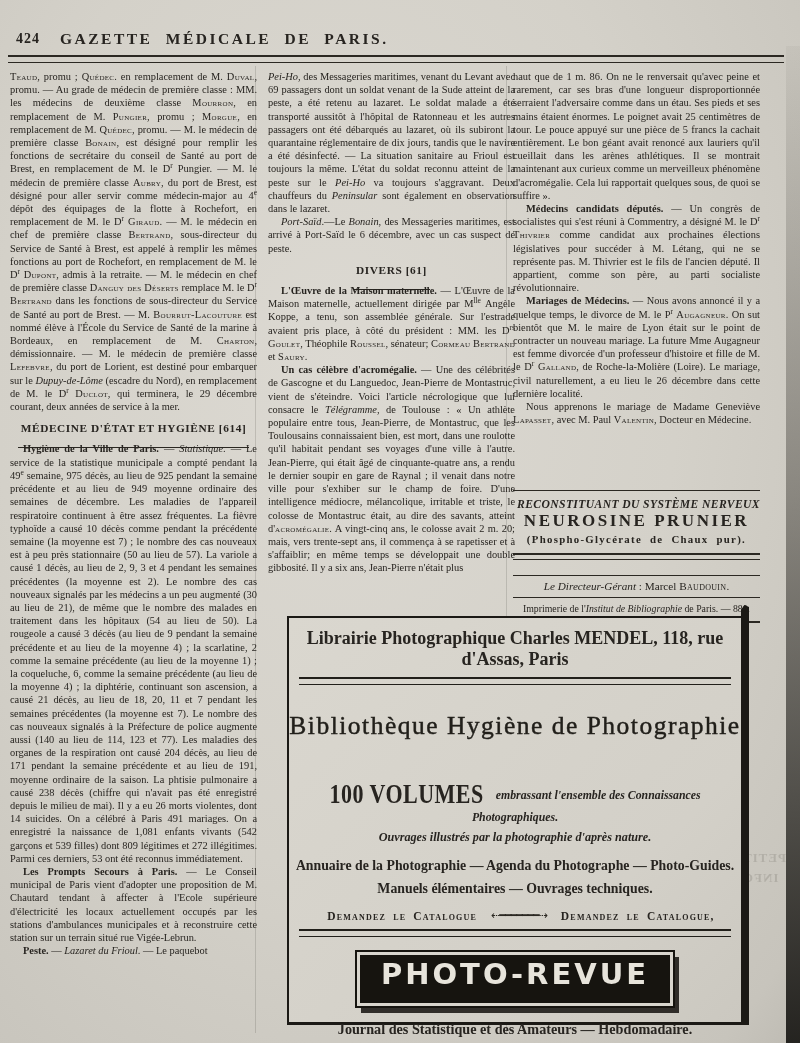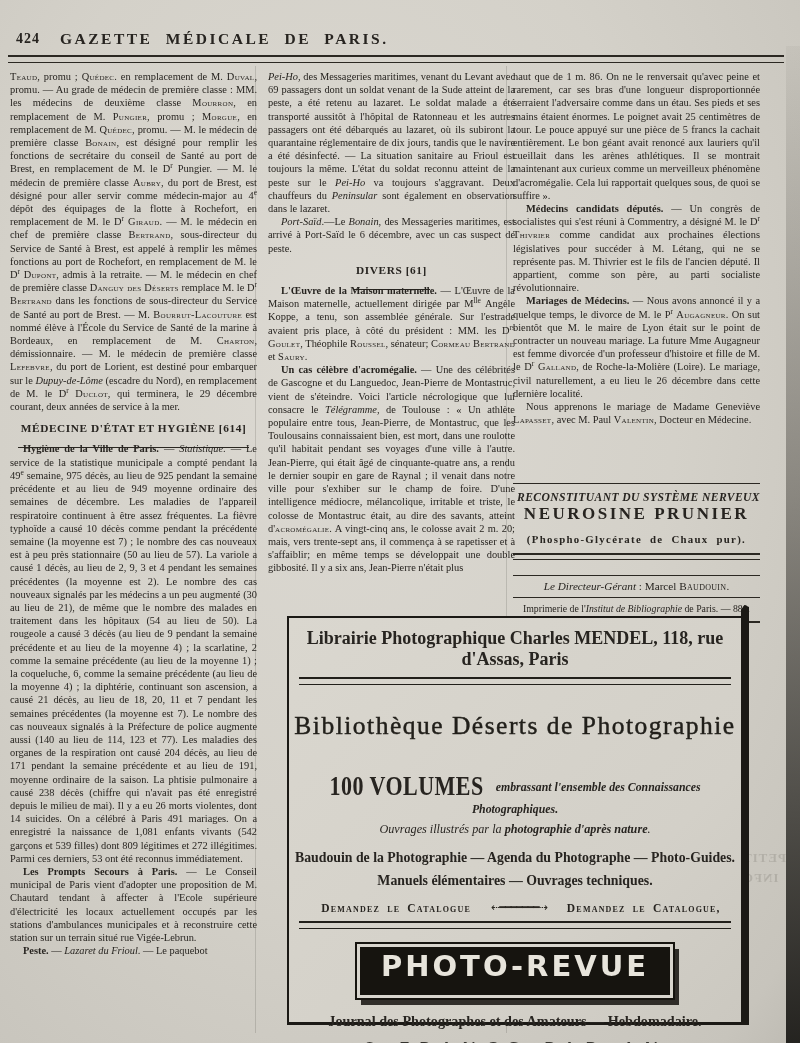--- a/index.html
+++ b/index.html
@@ -28,45 +28,45 @@
   .para.noindent{text-indent:0;}
   .lead{font-weight:bold;}
   .rubric{margin:9px 0 7px; text-align:center; font-size:11.3px; font-weight:bold; letter-spacing:0.6px;}
   .rubric span{border-bottom:1.2px solid #2b2822; padding:0 3px 13px;}
   .sc{font-variant:small-caps; letter-spacing:0.3px;}
   sup{font-size:7.5px; line-height:0;}
   
   .neuro{margin-top:auto; text-align:center; border-top:1.3px solid #2b2822; padding-top:7px;}
   .neuro .recon{font-style:italic; font-weight:bold; font-size:11.6px; letter-spacing:0.4px;text-align:right;}
   .neuro .name{font-size:17px; font-weight:bold; letter-spacing:2.5px; margin-top:3px;}
-  .neuro .phos{font-weight:bold; font-size:10.8px; letter-spacing:1.3px; word-spacing:4px; margin-top:13px;}
+  .neuro .phos{font-weight:bold; font-size:10.8px; letter-spacing:1.3px; word-spacing:4px; margin-top:6px;}
   .neuro .dbl{height:4px; border-top:2.3px solid #2b2822; border-bottom:1px solid #2b2822; margin-top:6px;}
   .gerant-row{margin-top:15px; border-top:1.2px solid #2b2822; border-bottom:1.2px solid #2b2822;
     text-align:center; padding:4px 0; font-size:11.2px;}
   .imprim-row{border-bottom:2.6px solid #2b2822; text-align:center; padding:4px 0 6px; font-size:9.8px;}
   
   .ad{position:absolute; left:287px; top:616px; width:452px; height:404px; z-index:5;
     background:linear-gradient(135deg,#dad7cf 0%, #d3d0c8 70%, #cbc8c0 100%);
     border:2px solid #1b1915; border-right:8px solid #1b1915; border-bottom:3px solid #1b1915;
     text-align:center;}
   .ad::after{content:""; position:absolute; top:-13px; right:-8px; width:8px; height:13px;
     background:#1b1915; clip-path:polygon(0 100%,100% 100%,100% 15%,45% 0,0 35%);}
   .ad .mendel{margin-top:10px; font-weight:bold; font-size:18px;}
   .ad .rule2{margin:7px 10px 0; height:5px; border-top:2.4px solid #211f1a; border-bottom:1px solid #211f1a;}
   .ad .biblio{margin-top:26px; font-size:25.5px; letter-spacing:1.5px; color:#211f1a;
     -webkit-text-stroke:0.45px #211f1a;}
-  .ad .volline{margin-top:32px;}
+  .ad .volline{margin-top:40px;}
   .ad .vol100{display:inline-block; font-size:22px; font-weight:bold; transform:scaleY(1.25);
     letter-spacing:0.5px; margin-right:8px; vertical-align:-2px;}
   .ad .voltag{font-style:italic; font-weight:bold; font-size:11.8px;}
-  .ad .ouvr{margin-top:5px; font-style:italic; font-size:12.2px;}
+  .ad .ouvr{margin-top:5px; font-style:italic; font-size:12.2px;font-weight:bold;}
   .ad .annuaire{margin-top:13px; font-weight:bold; font-size:13.8px;}
   .ad .manuels{margin-top:7px; font-weight:bold; font-size:13.8px;}
   .ad .demandez{margin-top:12px; font-size:11.5px; display:flex; justify-content:center;
-    align-items:center; gap:20px;padding-left:12px;}
+    align-items:center; gap:14px;padding-left:12px;}
   .ad .demandez .cat{font-variant:small-caps; letter-spacing:1.2px; word-spacing:3px; font-weight:bold;}
   .ad .orn{font-family:"DejaVu Sans",sans-serif; font-size:11px; letter-spacing:-1px; color:#2b2822;}
   .pr-logo{display:inline-block; margin-top:13px; background:#16140f; color:#e7e4db;
     padding:5px 24px 15px; border:2px solid #16140f; box-shadow:inset 0 0 0 3px #d8d5cd, 5px 6px 0 -1px rgba(20,18,14,0.85);
     font-family:"DejaVu Sans",sans-serif; font-weight:bold; font-size:29px; letter-spacing:3px;}
   .ad .journal{margin-top:13px; font-weight:bold; font-size:14.2px;}
   .ad .prix{margin-top:8px; font-family:"DejaVu Sans",sans-serif; font-size:19px;
     letter-spacing:9px; color:#36342e;}
   
   .page-edge{position:absolute; right:0; top:46px; bottom:0; width:14px; z-index:8;
@@ -116,38 +116,38 @@
       <div class="phos">(Phospho-Glycérate de Chaux pur).</div>
       <div class="dbl"></div>
     </div>
     <div class="gerant-row"><i>Le Directeur-Gérant</i> : Marcel <span class="sc">Baudouin</span>.</div>
     <div class="imprim-row">Imprimerie de l'<i>Institut de Bibliographie</i> de Paris. — 880.</div>
   </section>
 
   <aside class="ad">
     <div class="mendel">Librairie Photographique Charles MENDEL, 118, rue d'Assas, Paris</div>
     <div class="rule2"></div>
-    <div class="biblio">Bibliothèque Déserts de Photographie</div>
+    <div class="biblio">Bibliothèque Hygiène de Photographie</div>
     <div class="volline">
       <span class="vol100">100 VOLUMES</span>
       <span class="voltag">embrassant l'ensemble des Connaissances Photographiques.</span>
     </div>
     <div class="ouvr">Ouvrages illustrés par la <b>photographie d'après nature</b>.</div>
-    <div class="annuaire">Baudouin de la Photographie — Agenda du Photographe — Photo-Guides.</div>
+    <div class="annuaire">Annuaire de la Photographie — Agenda du Photographe — Photo-Guides.</div>
     <div class="manuels">Manuels élémentaires — Ouvrages techniques.</div>
     <div class="demandez">
       <span class="cat">Demandez le Catalogue</span>
       <span class="orn">⇠━━━━━━━⇢</span>
       <span class="cat">Demandez le Catalogue,</span>
     </div>
     <div class="rule2"></div>
     <div>
       <div class="pr-logo">PHOTO-REVUE</div>
     </div>
-    <div class="journal">Journal des Photographes et des Amateurs — Hebdomadaire.</div>
+    <div class="journal">Journal des Statistique et des Amateurs — Hebdomadaire.</div>
     <div class="prix">6 FRANCS PAR AN</div>
 
   </aside>
 
   <div class="ghost">
     <div>PETITES</div>
     <div>INFOR</div>
   </div>
 
   <div class="page-edge"></div>

